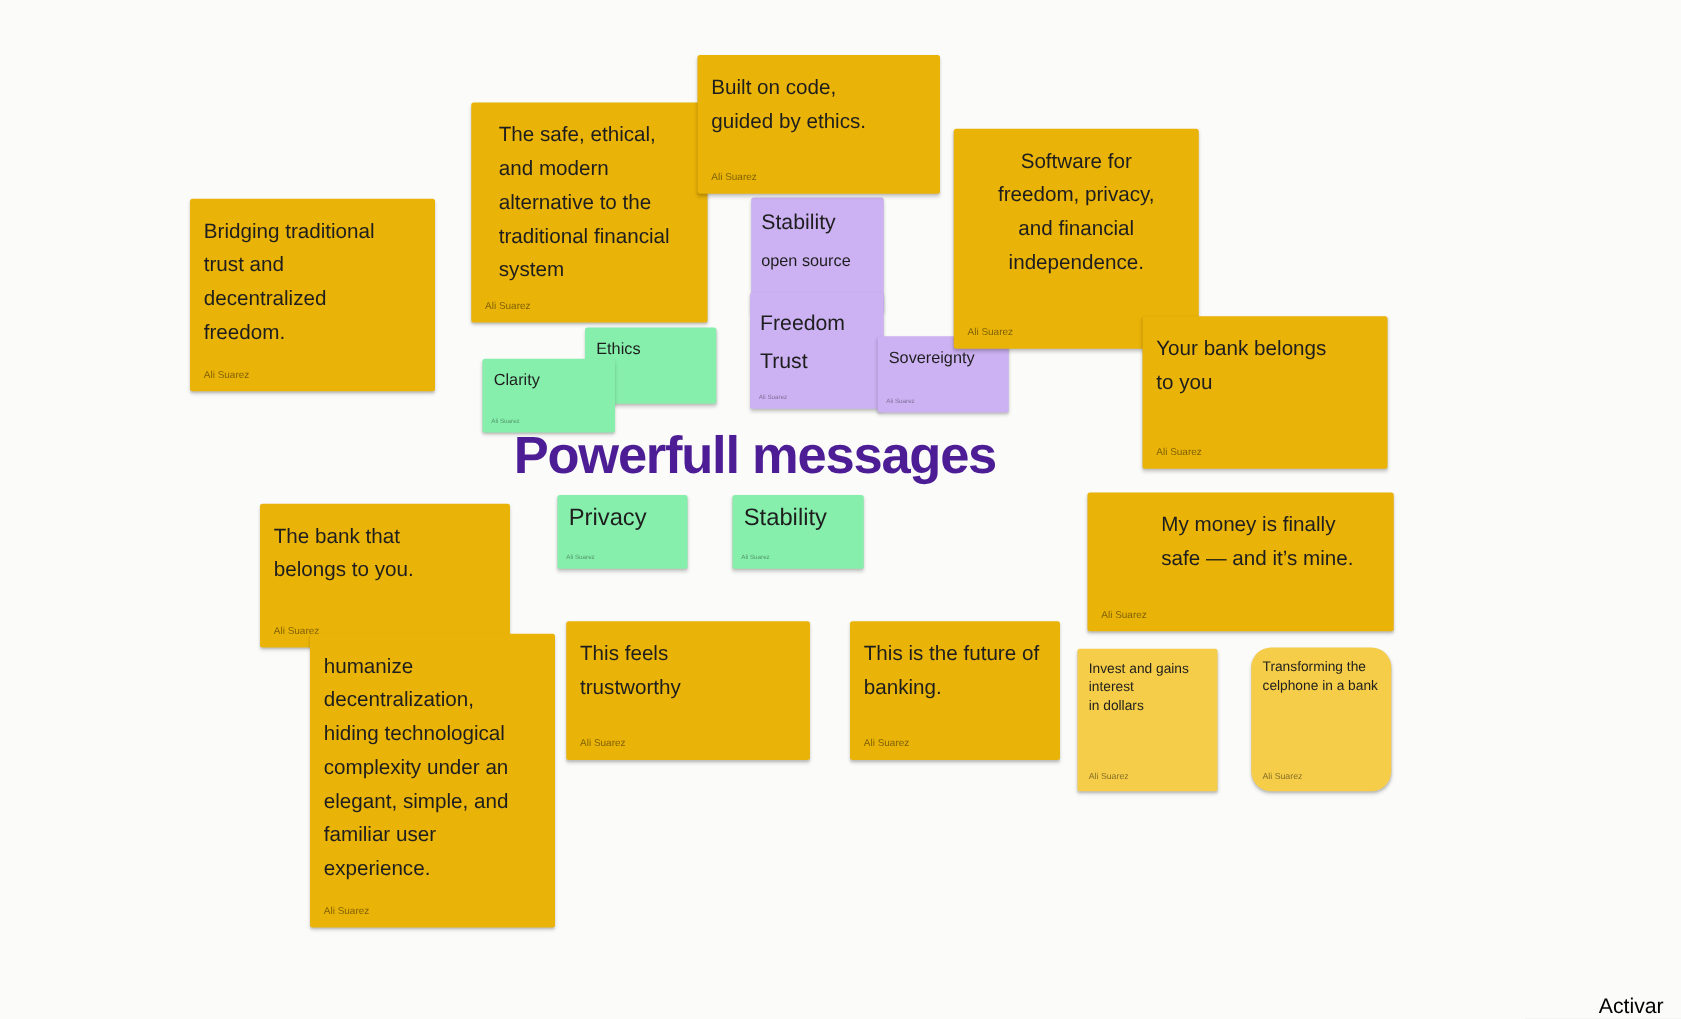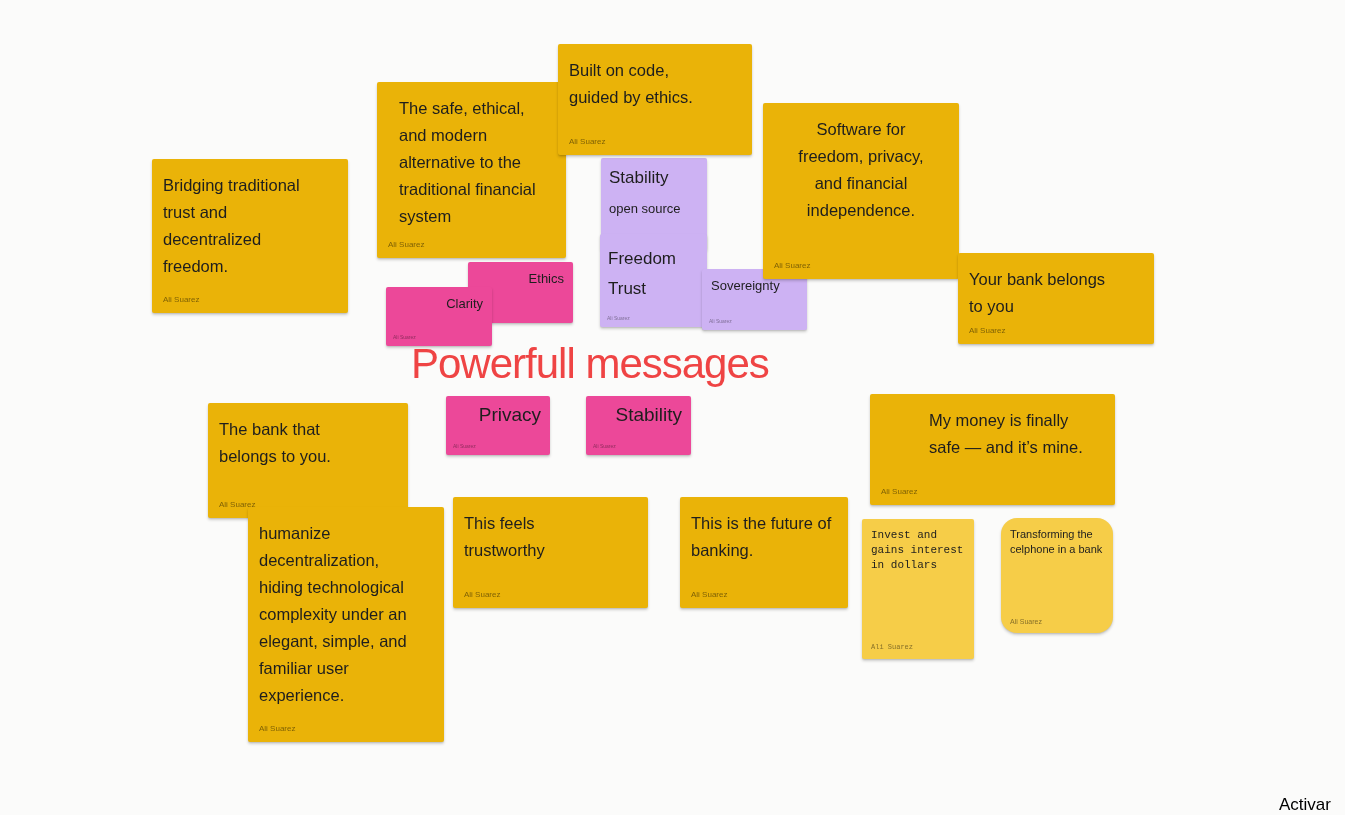--- a/index.html
+++ b/index.html
@@ -8,39 +8,39 @@
     background:#FBFBFA;
     font-family:"Liberation Sans",sans-serif;
     color:#1E1E1E;
   }
   .note{
     position:absolute;border-radius:2px;overflow:hidden;
     box-shadow:0 2px 3px rgba(0,0,0,0.18), 0 1px 1px rgba(0,0,0,0.08);
   }
   .c-yellow{background:#eab308;}
   .c-gold{background:#F6CD48;}
-  .c-green{background:#ec4899;text-align:right;}
+  .c-green{background:#86efac;}
   .c-purple{background:#CDB2F3;}
   .nt{white-space:pre-wrap;}
   
   .t-lg{font-size:16.5px;line-height:27px;padding:13px 11px 0 11px;}
   
   .t-md{font-size:19px;line-height:20px;padding:9px 9px 0 9px;}
   
   .t-sm{font-size:13px;line-height:16px;padding:9px 9px 0 9px;}
   
   .t-xs{font-size:11px;line-height:15px;padding:9px 9px 0 9px;}
   
   .t-pl{font-size:17px;line-height:30px;padding:10px 8px 0 8px;}
   .na{position:absolute;left:11px;bottom:9px;font-size:8px;color:rgba(0,0,0,0.48);white-space:nowrap;}
   .na-sm{left:9px;bottom:8px;font-size:7px;}
   .na-xs{left:7px;bottom:6px;font-size:5px;color:rgba(0,0,0,0.40);}
   .board-title{
     position:absolute;left:411px;top:340px;
-    font-size:42px;font-weight:400;letter-spacing:-1px;color:#ef4444;
+    font-size:42px;font-weight:700;letter-spacing:-1px;color:#4c1d95;
     white-space:nowrap;
   }
   .watermark{
     position:absolute;left:1279px;top:795px;
     font-size:17px;color:#000000;white-space:nowrap;
   }
 </style>
 </head>
 <body>
 
@@ -95,21 +95,21 @@
   </div>
 
   <div class="note c-yellow" style="left:763px;top:103px;width:196px;height:176px;text-align:center;">
     <div class="nt t-lg">Software for
 freedom, privacy,
 and financial
 independence.</div>
     <div class="na">Ali Suarez</div>
   </div>
 
-  <div class="note c-yellow" style="left:914px;top:253px;width:196px;height:91px;margin-left:44px;">
+  <div class="note c-yellow" style="left:914px;top:253px;width:196px;height:122px;">
     <div class="nt t-lg">Your bank belongs
 to you</div>
     <div class="na">Ali Suarez</div>
   </div>
 
   <div class="note c-green" style="left:446px;top:396px;width:104px;height:59px;">
     <div class="nt t-md">Privacy</div>
     <div class="na na-xs">Ali Suarez</div>
   </div>
 
@@ -146,21 +146,21 @@
 trustworthy</div>
     <div class="na">Ali Suarez</div>
   </div>
 
   <div class="note c-yellow" style="left:680px;top:497px;width:168px;height:111px;">
     <div class="nt t-lg">This is the future of
 banking.</div>
     <div class="na">Ali Suarez</div>
   </div>
 
-  <div class="note c-gold" style="left:862px;top:519px;width:112px;height:140px;font-family:Liberation Mono, monospace;">
+  <div class="note c-gold" style="left:862px;top:519px;width:112px;height:114px;">
     <div class="nt t-xs">Invest and gains interest
 in dollars</div>
     <div class="na na-sm">Ali Suarez</div>
   </div>
 
   <div class="note c-gold" style="left:1001px;top:518px;width:112px;height:115px;border-radius:16px;">
     <div class="nt t-xs">Transforming the
 celphone in a bank</div>
     <div class="na na-sm">Ali Suarez</div>
   </div>

